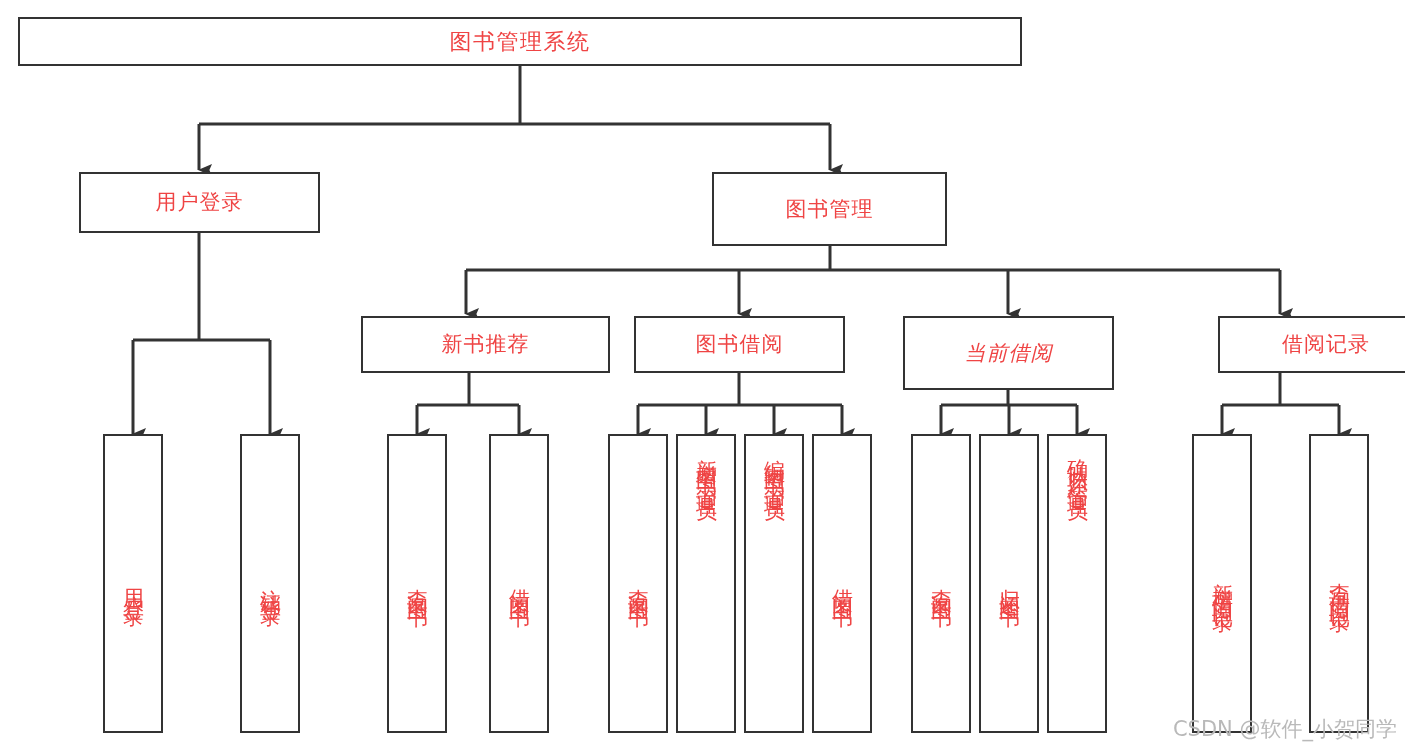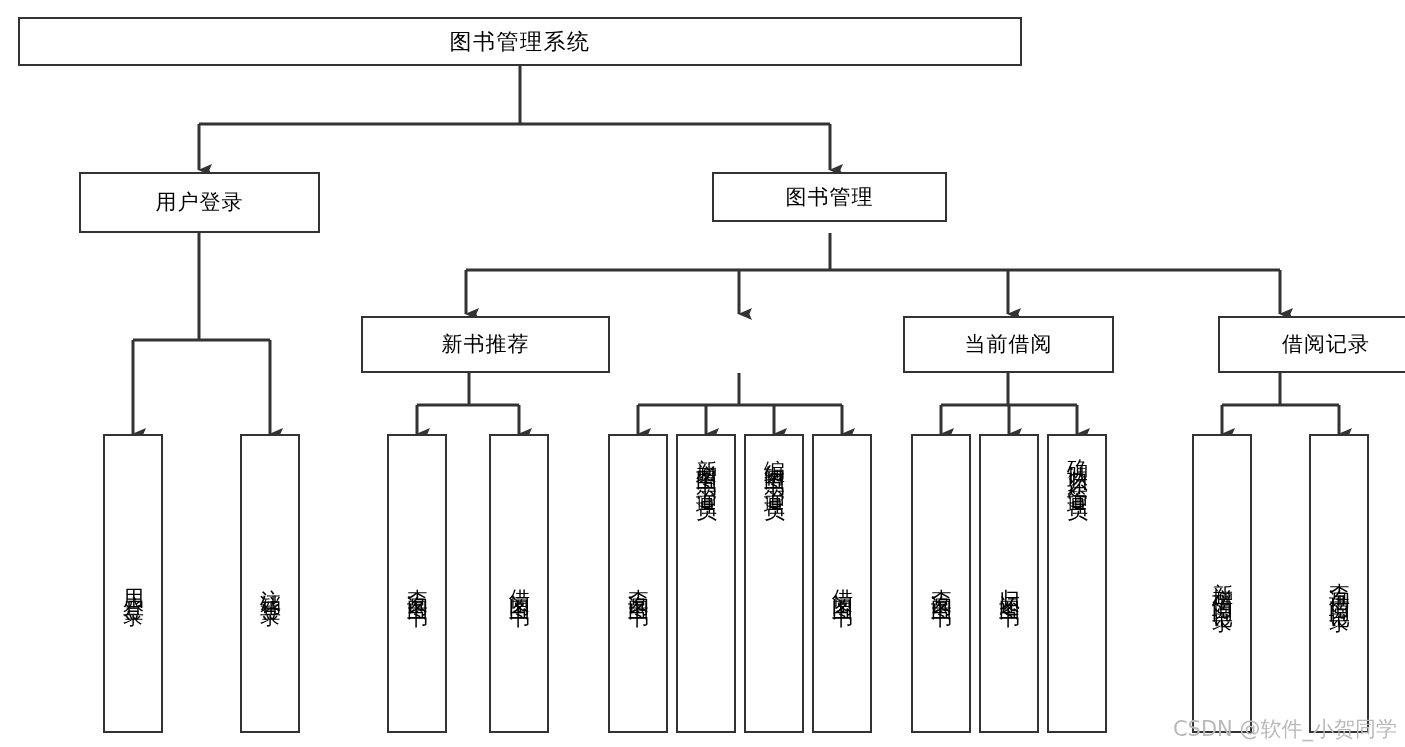--- a/index.html
+++ b/index.html
@@ -27,21 +27,21 @@
     pointer-events: none;
   }
   .node {
     position: absolute;
     box-sizing: border-box;
     background: #ffffff;
     border: 2px solid #333333;
     display: flex;
     align-items: center;
     justify-content: center;
-    color: #000000;
+    color: #ef4444;
   }
   .node-label {
     display: block;
     text-align: center;
     line-height: 1.18;
     white-space: nowrap;
   }
   
   .node.horiz .node-label {
     font-size: 21px;
@@ -137,28 +137,31 @@
     </g>
   </svg>
 
   <div class="node horiz root" style="left:18px; top:17px; width:1004px; height:49px;">
     <span class="node-label">图书管理系统</span>
   </div>
 
   <div class="node horiz" style="left:79px; top:172px; width:241px; height:61px;">
     <span class="node-label">用户登录</span>
   </div>
-  <div class="node horiz" style="left:712px; top:172px; width:235px; height:50px;">
+  <div class="node horiz" style="left:712px; top:172px; width:235px; height:74px;">
     <span class="node-label">图书管理</span>
   </div>
 
   <div class="node horiz" style="left:361px; top:316px; width:249px; height:57px;">
     <span class="node-label">新书推荐</span>
   </div>
-  <div class="node horiz" style="left:903px; top:316px; width:211px; height:57px;">
+  <div class="node horiz" style="left:634px; top:316px; width:211px; height:57px;">
+    <span class="node-label">图书借阅</span>
+  </div>
+  <div class="node horiz" style="left:903px; top:316px; width:211px; height:74px;font-style:italic;">
     <span class="node-label">当前借阅</span>
   </div>
   <div class="node horiz" style="left:1172px; top:316px; width:216px; height:57px;margin-left:46px;">
     <span class="node-label">借阅记录</span>
   </div>
 
   <div class="node vert centered" style="left:103px; top:434px; width:60px; height:299px;">
     <span class="node-label">用户登录</span>
   </div>
   <div class="node vert centered" style="left:240px; top:434px; width:60px; height:299px;">

